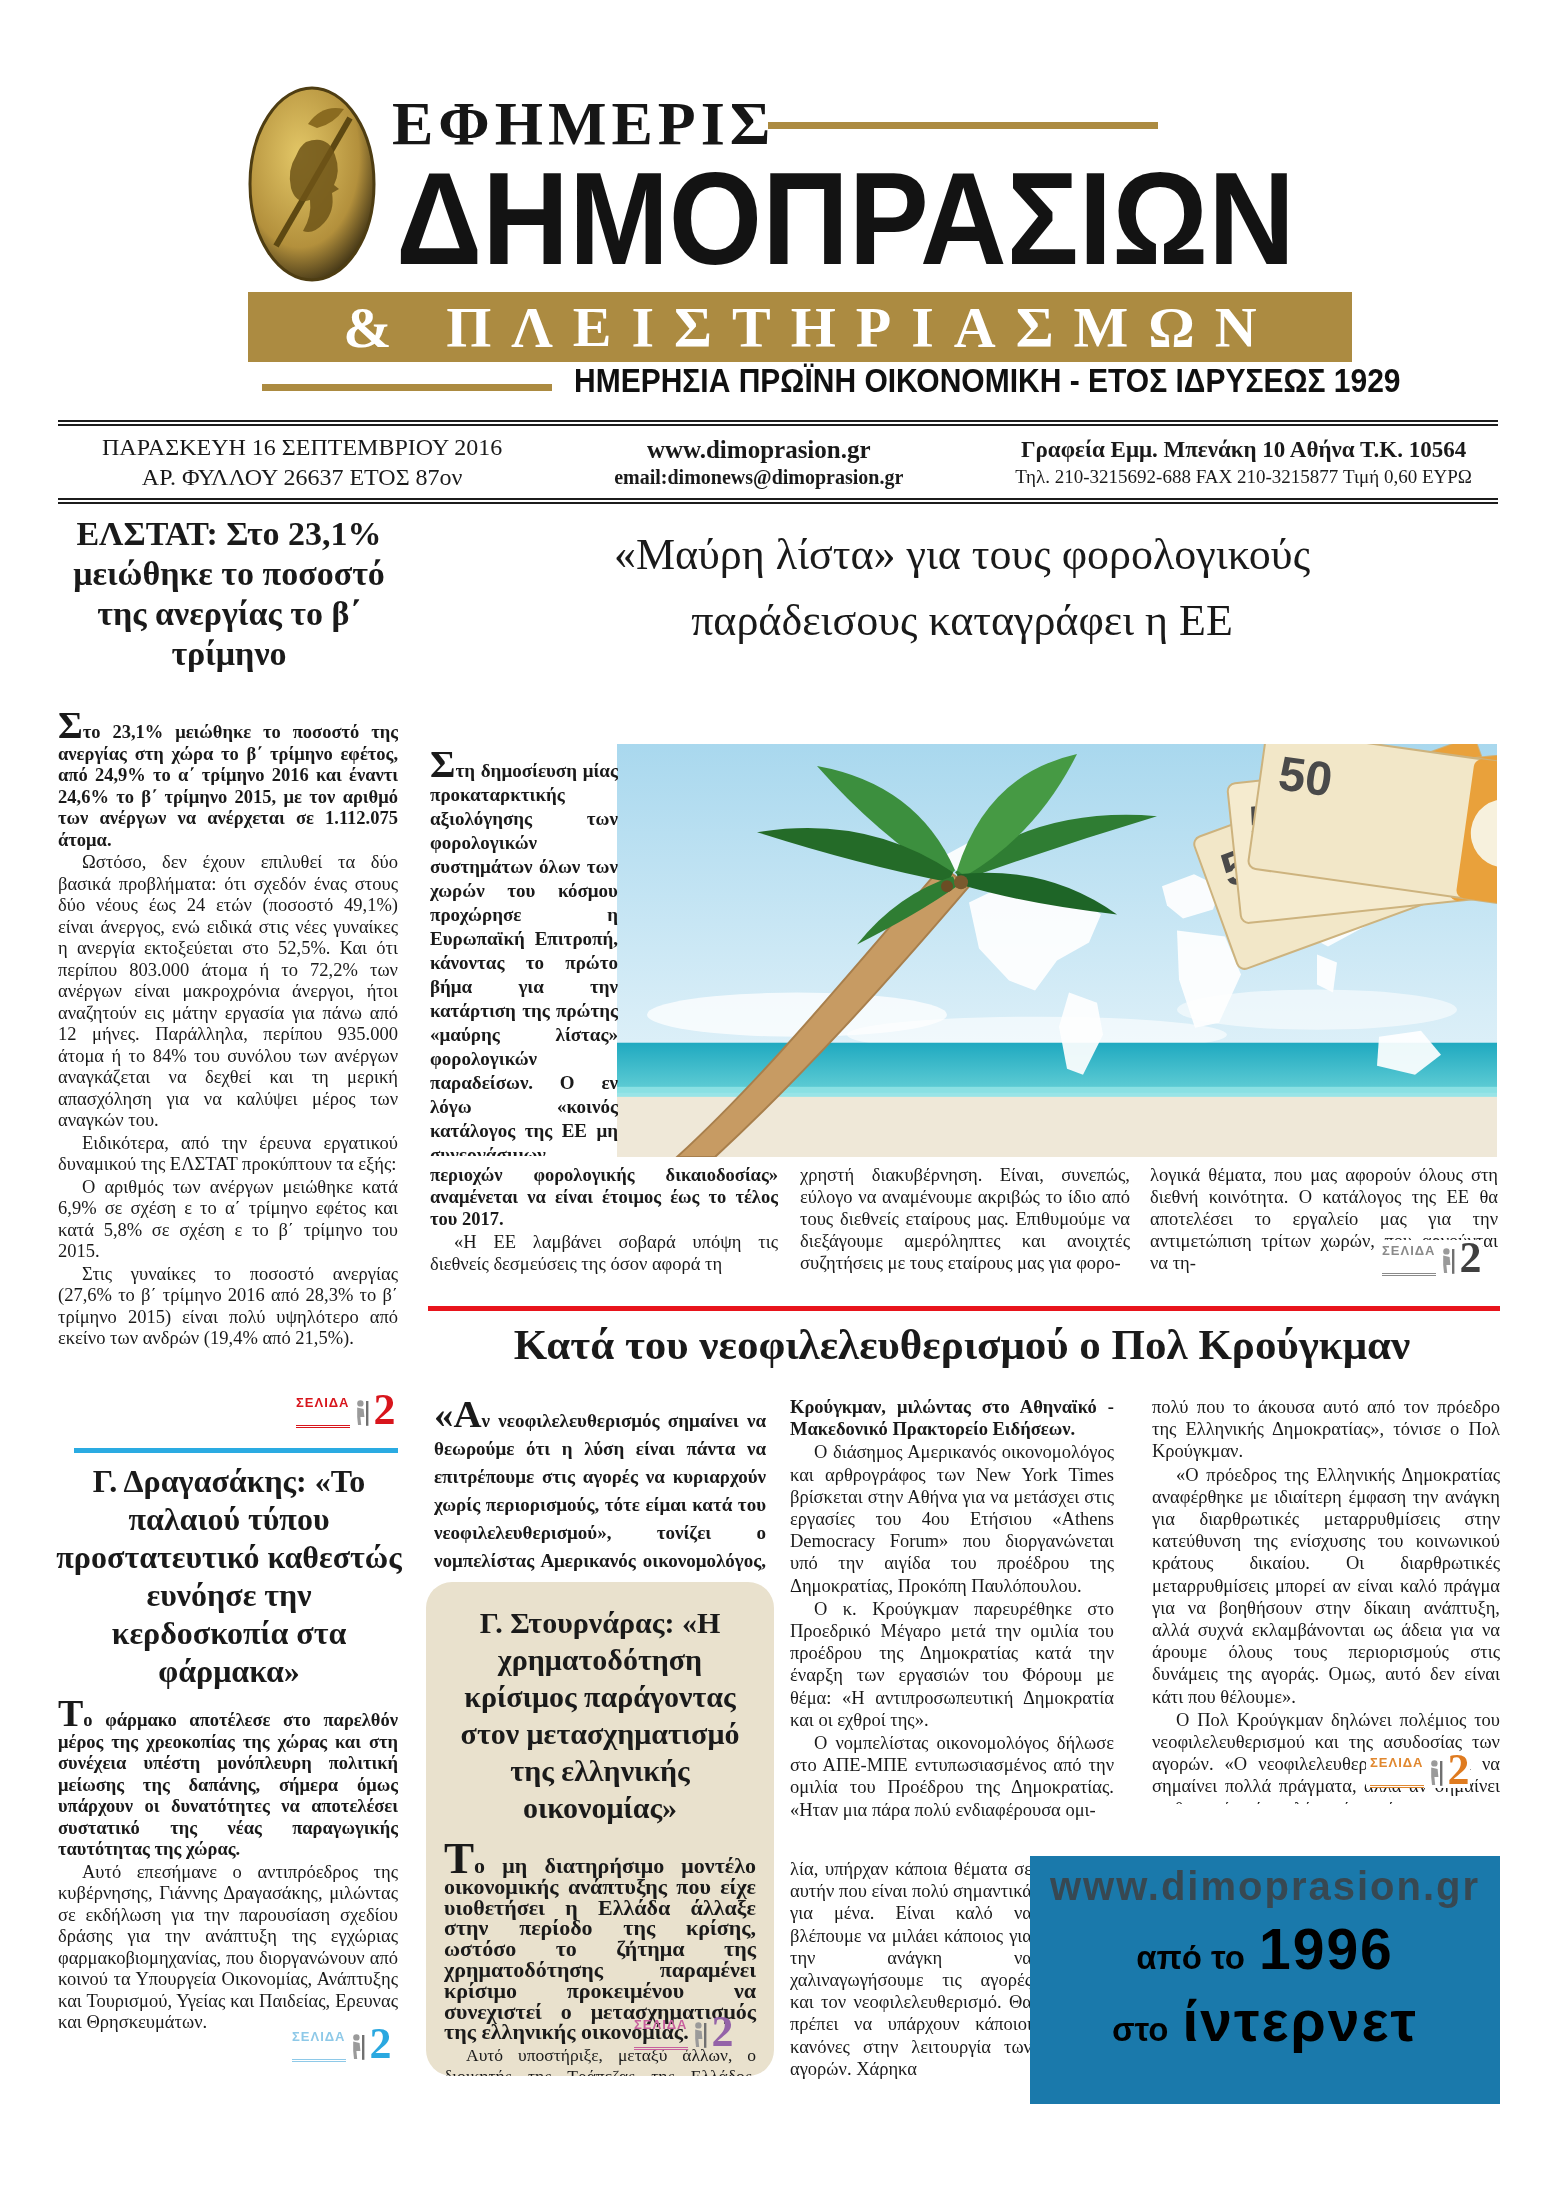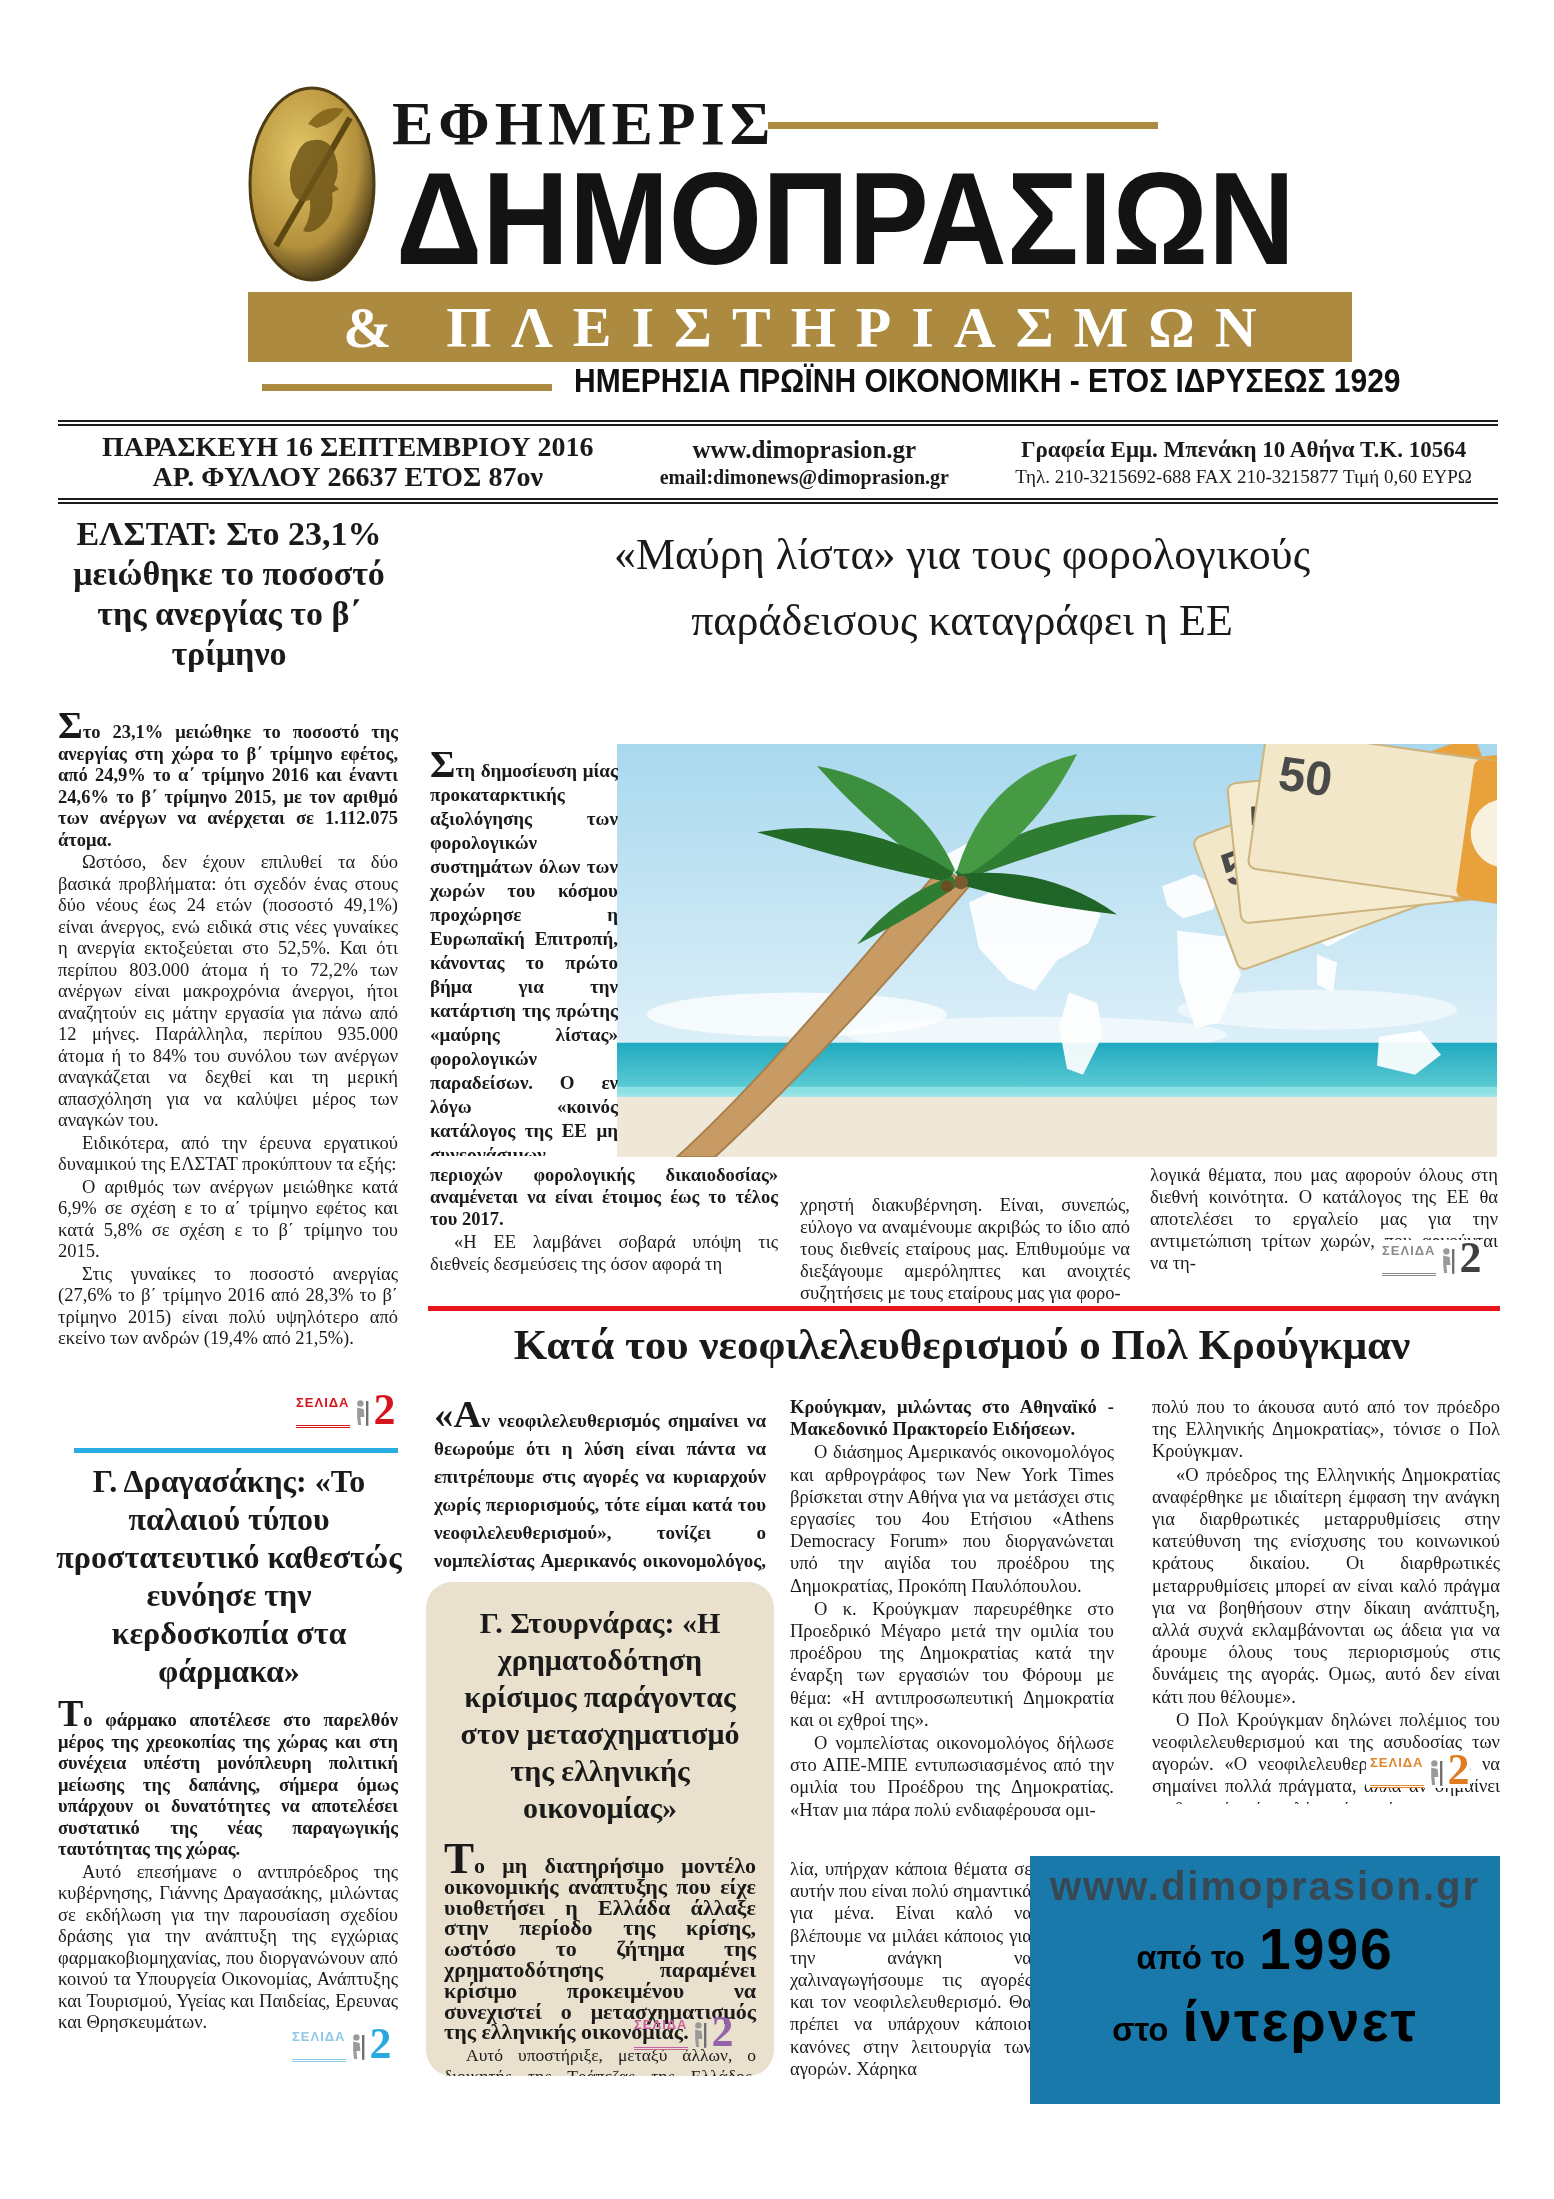--- a/index.html
+++ b/index.html
@@ -20,40 +20,40 @@
   .mbar{left:248px;top:292px;width:1104px;height:70px;display:flex;align-items:center;justify-content:center;}
   .mbar span{font-weight:bold;font-size:58px;letter-spacing:20px;padding-left:20px;color:#ffffff;white-space:nowrap;}
   .mline-b{left:262px;top:384px;width:290px;height:7px;}
   .tagline{left:574px;top:362px;font-family:"Liberation Sans",sans-serif;font-weight:bold;font-size:30px;color:#101010;
            transform:scaleY(1.1);transform-origin:left top;white-space:nowrap;}
 
   
   .infobar{left:58px;top:420px;width:1440px;height:84px;border-top:6px double #1c1c1c;border-bottom:6px double #1c1c1c;
            display:flex;align-items:center;justify-content:space-between;box-sizing:border-box;padding:4px 26px 4px 44px;}
   .ib-cell{text-align:center;}
-  .ib-date,.ib-issue{font-weight:bold;font-size:28px;line-height:30px;white-space:nowrap;}
+  .ib-date,.ib-issue{font-weight:normal;font-size:24px;line-height:30px;white-space:nowrap;}
   .ib-site{font-weight:bold;font-size:25px;line-height:29px;}
   .ib-email{font-weight:bold;font-size:20px;line-height:26px;}
   .ib-addr{font-weight:bold;font-size:23px;line-height:29px;white-space:nowrap;}
   .ib-tel{font-size:19px;line-height:25px;white-space:nowrap;}
 
   
   .h-elstat{left:56px;top:514px;width:346px;text-align:center;font-weight:bold;font-size:34px;line-height:40px;}
   .b-elstat{left:58px;top:710px;width:340px;font-size:18.5px;line-height:21.5px;height:736px;overflow:hidden;}
   .rule-blue{left:74px;top:1448px;width:324px;height:5px;}
   .h-drag{left:56px;top:1462px;width:346px;text-align:center;font-weight:bold;font-size:32px;line-height:38px;}
   .b-drag{left:58px;top:1698px;width:340px;font-size:18.5px;line-height:21.5px;height:382px;overflow:hidden;}
 
   
   .h-main{left:424px;top:522px;width:1076px;text-align:center;font-weight:normal;font-size:44px;line-height:66px;
           padding:0 128px;box-sizing:border-box;}
   .photo{left:617px;top:744px;width:880px;height:413px;}
   .bl-col1{left:430px;top:748px;width:188px;height:408px;font-weight:bold;font-size:19px;line-height:24px;overflow:hidden;}
   .bl-r2c1{left:430px;top:1164px;width:348px;height:140px;font-size:18.5px;line-height:22px;overflow:hidden;}
-  .bl-r2c2{left:800px;top:1164px;width:330px;height:140px;font-size:18.5px;line-height:22px;overflow:hidden;margin-top:30px;}
+  .bl-r2c2{left:800px;top:1164px;width:330px;height:140px;font-size:18.5px;line-height:22px;overflow:hidden;}
   .bl-r2c3{left:1150px;top:1164px;width:348px;height:140px;font-size:18.5px;line-height:22px;overflow:hidden;}
   .rule-red{left:428px;top:1306px;width:1072px;height:5px;}
 
   
   .h-krug{left:424px;top:1320px;width:1076px;text-align:center;font-weight:bold;font-size:43px;line-height:50px;white-space:nowrap;}
   .kr-col1{left:434px;top:1398px;width:332px;height:176px;font-weight:bold;font-size:19px;line-height:28px;overflow:hidden;}
   .kr-col2a{left:790px;top:1396px;width:324px;height:458px;font-size:18.5px;line-height:22.2px;overflow:hidden;}
   .kr-col2b{left:790px;top:1858px;width:242px;height:300px;font-size:18.5px;line-height:22.2px;overflow:hidden;}
   .kr-col3{left:1152px;top:1396px;width:348px;height:408px;font-size:18.5px;line-height:22.2px;overflow:hidden;}
 

